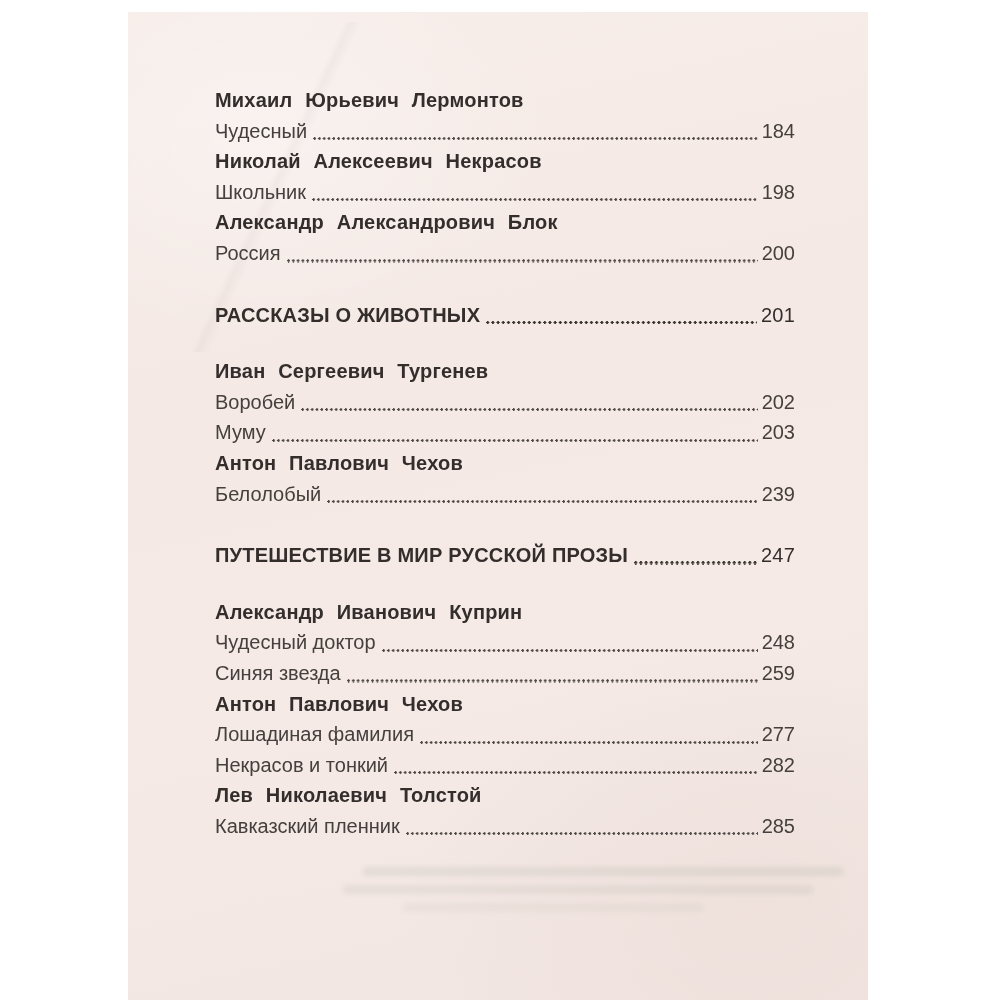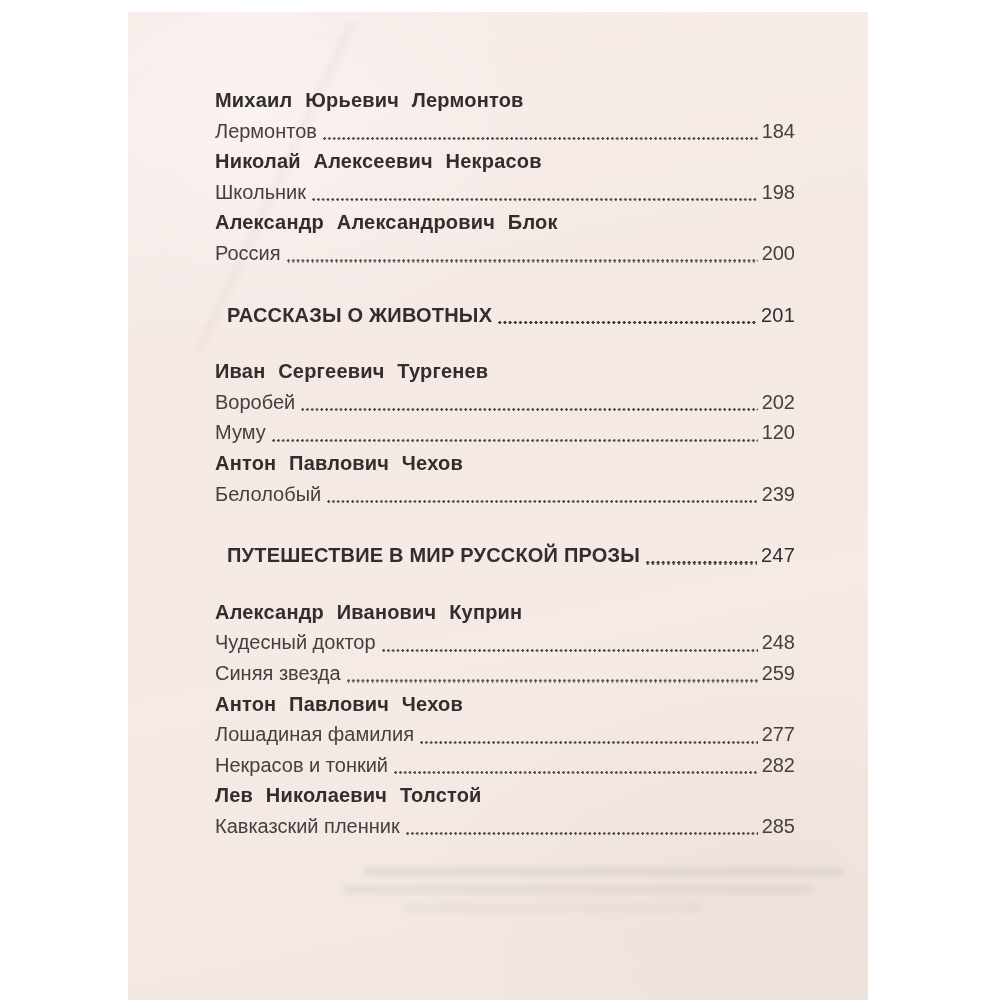--- a/index.html
+++ b/index.html
@@ -50,21 +50,20 @@
     word-spacing: 7px;
     letter-spacing: 0.2px;
   }
   .title { color: #45403d; }
   .section {
     font-weight: bold;
     color: #332e2c;
     letter-spacing: 0.2px;
     margin-top: 31px;
     margin-bottom: 26px;
-    margin-left: 12px;
   }
   .dots {
     flex: 1 1 auto;
     align-self: flex-end;
     height: 3.2px;
     margin: 0 4px 6px 6px;
     background-image: radial-gradient(circle at 1.6px 1.6px, #4e4744 1.15px, rgba(0,0,0,0) 1.5px);
     background-size: 4.8px 3.2px;
     background-repeat: repeat-x;
     background-position: left bottom;
@@ -93,21 +92,21 @@
 <body>
 
 <div class="page">
   <div class="crease"></div>
 
   <div class="toc" id="toc">
       <div class="row author">
         <span class="label">Михаил Юрьевич Лермонтов</span>
       </div>
       <div class="row title">
-        <span class="label">Лермонтов</span>
+        <span class="label">Чудесный</span>
         <span class="dots"></span>
         <span class="pagenum">184</span>
       </div>
       <div class="row author">
         <span class="label">Николай Алексеевич Некрасов</span>
       </div>
       <div class="row title">
         <span class="label">Школьник</span>
         <span class="dots"></span>
         <span class="pagenum">198</span>
@@ -129,21 +128,21 @@
         <span class="label">Иван Сергеевич Тургенев</span>
       </div>
       <div class="row title">
         <span class="label">Воробей</span>
         <span class="dots"></span>
         <span class="pagenum">202</span>
       </div>
       <div class="row title">
         <span class="label">Муму</span>
         <span class="dots"></span>
-        <span class="pagenum">120</span>
+        <span class="pagenum">203</span>
       </div>
       <div class="row author">
         <span class="label">Антон Павлович Чехов</span>
       </div>
       <div class="row title">
         <span class="label">Белолобый</span>
         <span class="dots"></span>
         <span class="pagenum">239</span>
       </div>
       <div class="row section">

